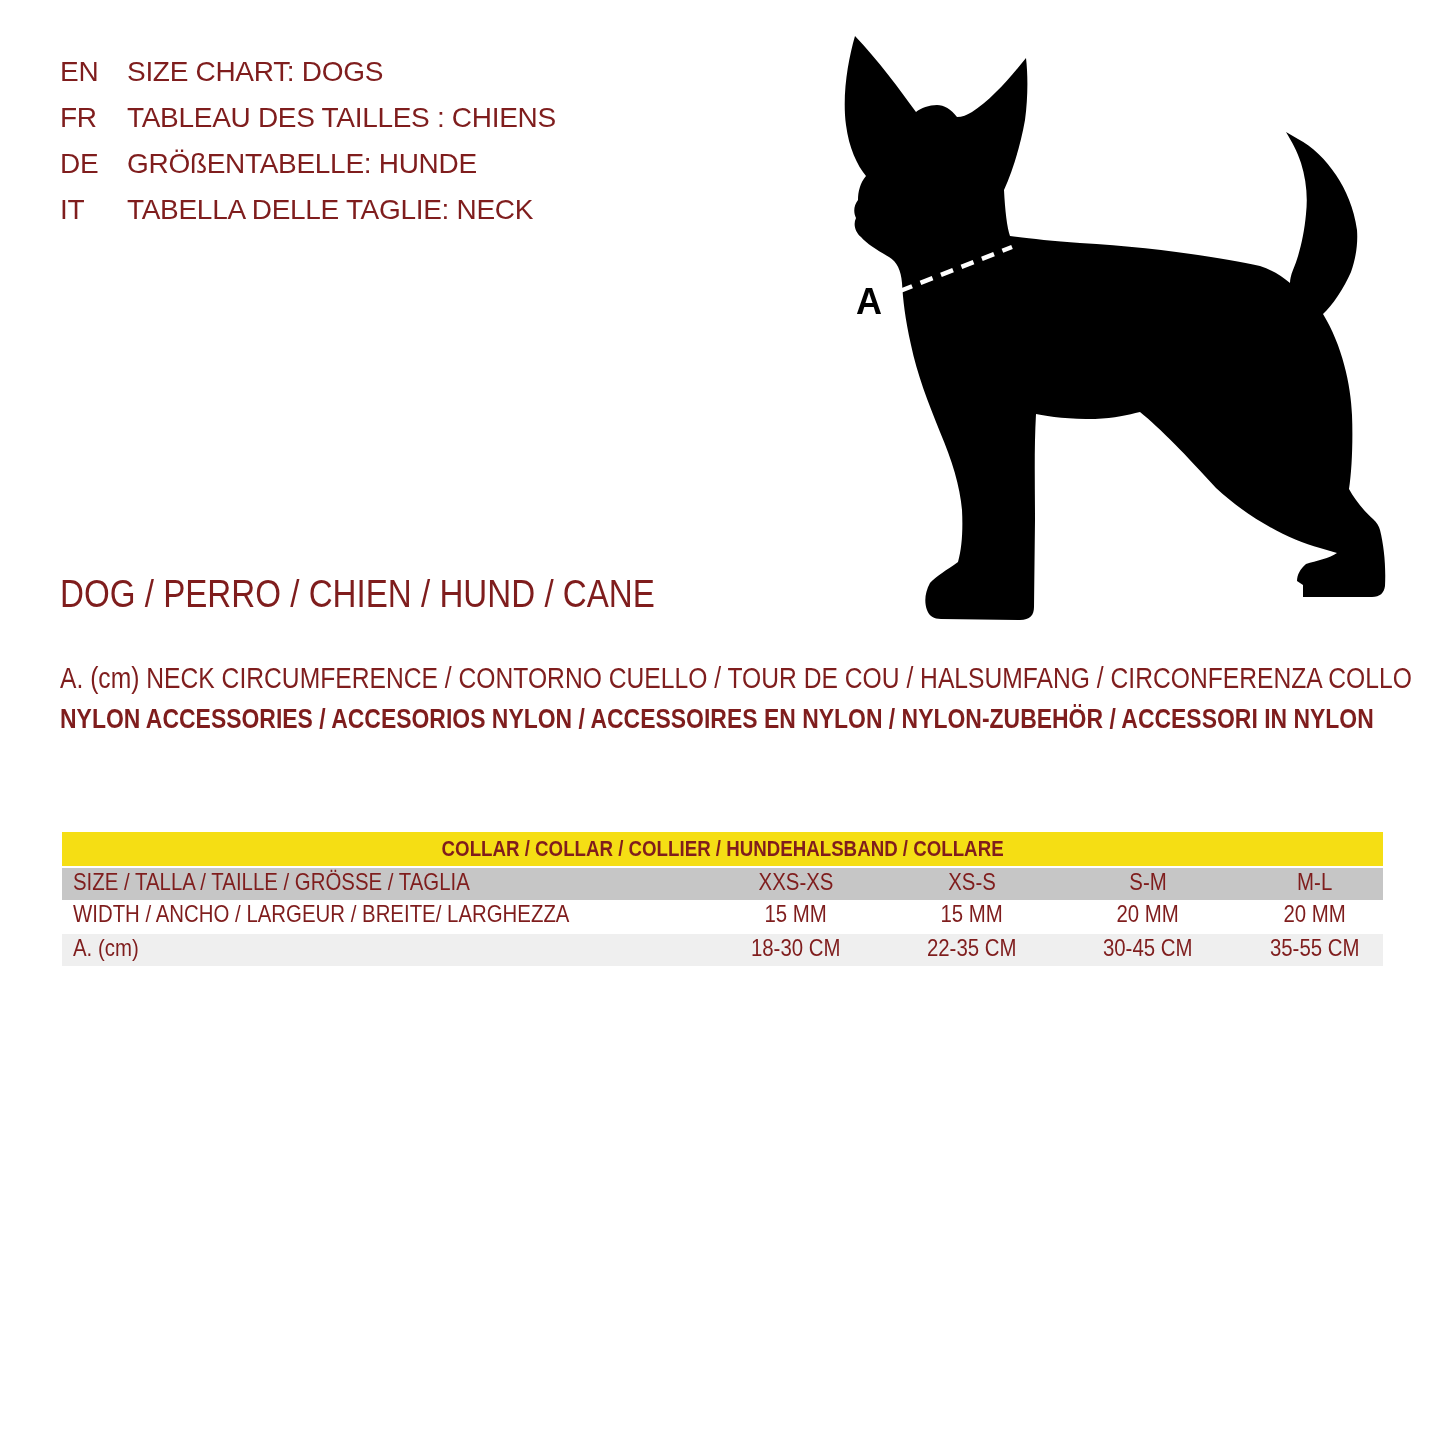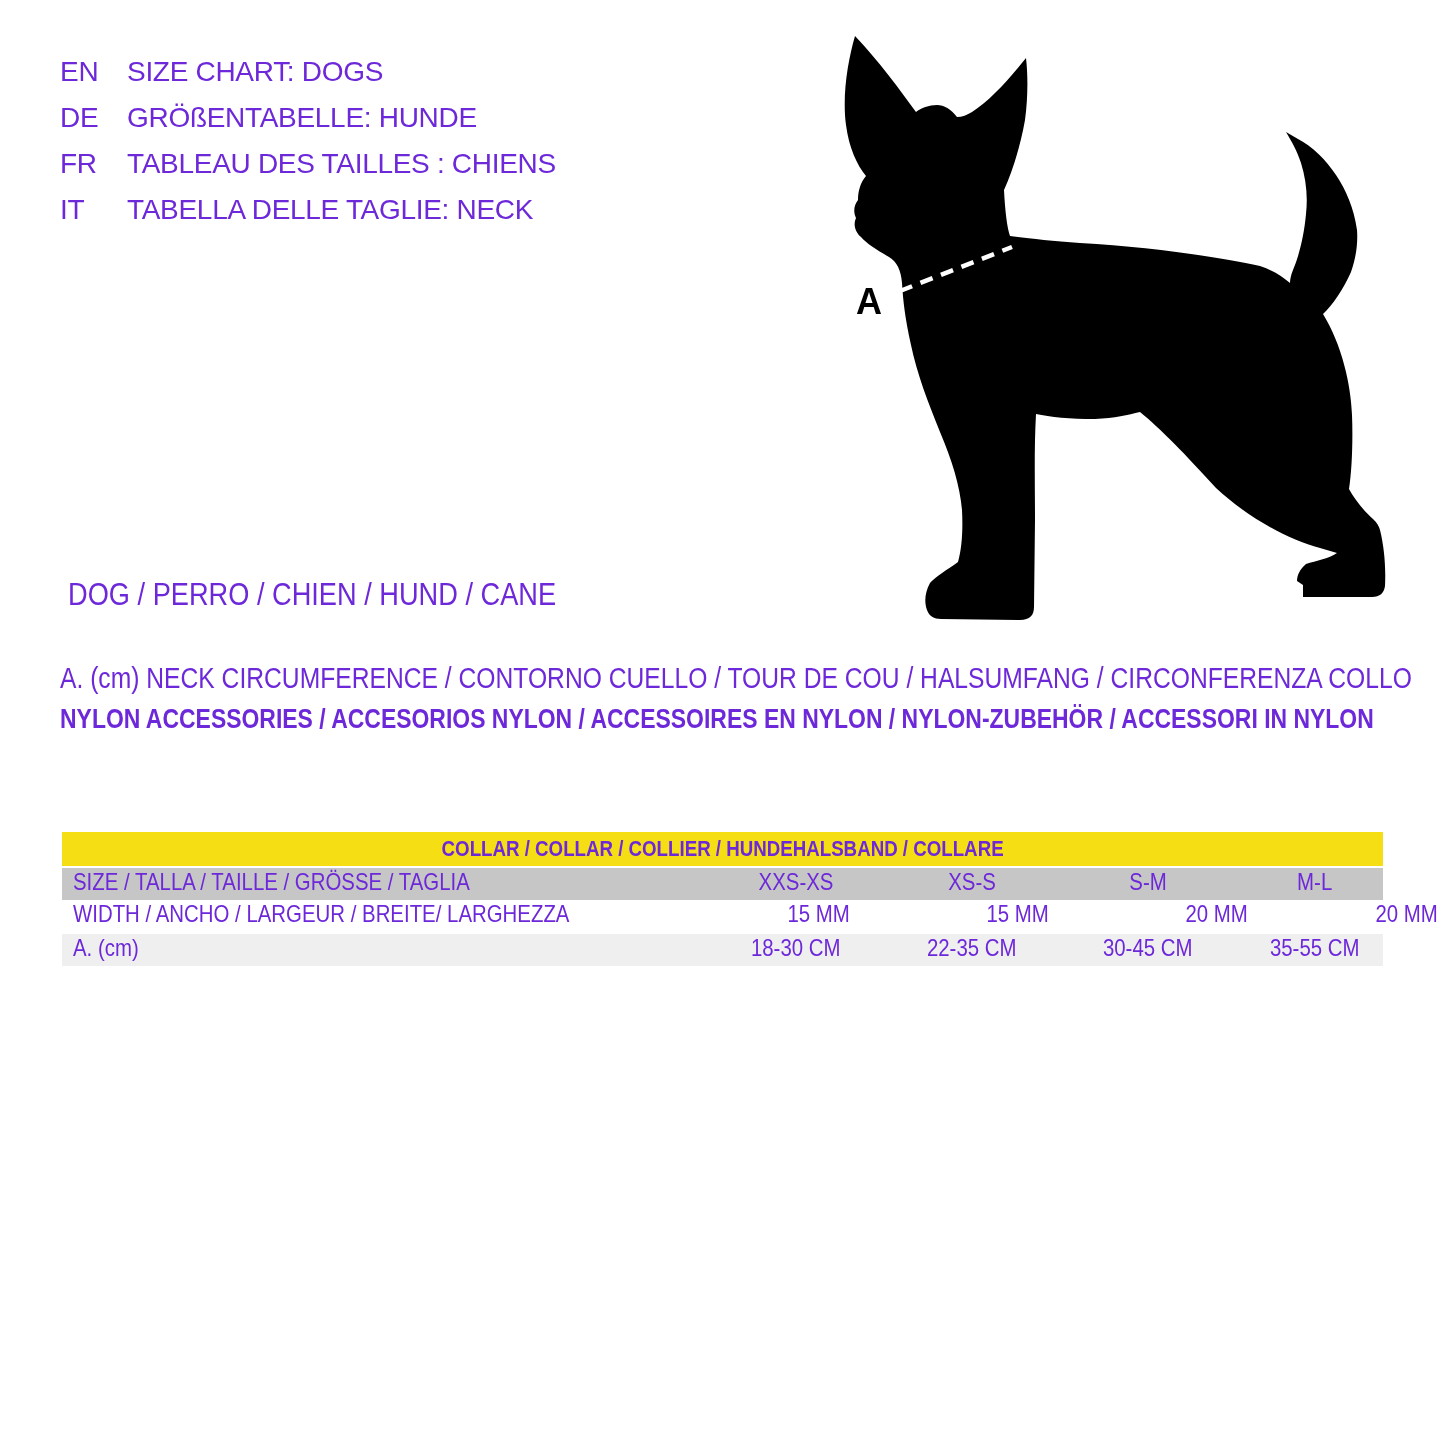--- a/index.html
+++ b/index.html
@@ -1,66 +1,66 @@
 <!DOCTYPE html>
 <html><head>
 <meta charset="utf-8">
 <style>
   html,body{margin:0;padding:0;background:#fff;}
   .canvas{
     position:relative;width:1445px;height:1023px;background:#ffffff;overflow:hidden;
-    font-family:"Liberation Sans","DejaVu Sans",sans-serif;color:#6d28d9;
+    font-family:"Liberation Sans","DejaVu Sans",sans-serif;color:#7f1d1d;
   }
   
   .cond{display:inline-block;transform:scaleX(.85);transform-origin:0 50%;white-space:nowrap;}
   .cond-c{display:inline-block;transform:scaleX(.85);transform-origin:50% 50%;white-space:nowrap;}
 
   
   .lang-block{position:absolute;left:60px;top:49px;}
   .lang-row{display:flex;height:46px;align-items:center;font-size:28px;letter-spacing:-.3px;}
   .lang-code{width:67px;flex:0 0 67px;}
   .lang-label{white-space:nowrap;}
 
   
   .dog-figure{position:absolute;left:835px;top:25px;width:560px;height:600px;}
 
   
-  .caption{position:absolute;left:68px;top:579px;font-size:32px;line-height:30px;}
+  .caption{position:absolute;left:60px;top:579px;font-size:39px;line-height:30px;}
   .note1{position:absolute;left:60px;top:663px;font-size:29px;line-height:30px;}
   .note2{position:absolute;left:60px;top:704px;font-size:27px;line-height:30px;font-weight:bold;}
 
   
   .size-table{position:absolute;left:62px;top:832px;width:1321px;}
   .t-header{height:34px;line-height:34px;background:#F5DE14;text-align:center;font-size:22px;font-weight:bold;}
   .t-gap{height:2px;background:#ffffff;}
   .t-row{display:flex;align-items:flex-start;font-size:24px;}
   .t-row.r0{height:32px;background:#C6C6C6;}
-  .t-row.r1{height:34px;background:#ffffff;gap:23px;}
+  .t-row.r1{height:34px;background:#ffffff;}
   .t-row.r2{height:32px;background:#EFEFEF;}
   .t-label{width:635px;flex:0 0 635px;padding-left:11px;text-align:left;}
   .t-cell{width:176px;flex:0 0 176px;text-align:center;}
   .t-cell.last{width:158px;flex:0 0 158px;}
 </style>
 </head>
 <body>
 
 <div class="canvas">
 
   <div class="lang-block">
     <div class="lang-row">
       <span class="lang-code">EN</span>
       <span class="lang-label">SIZE CHART: DOGS</span>
     </div>
     <div class="lang-row">
+      <span class="lang-code">FR</span>
+      <span class="lang-label">TABLEAU DES TAILLES : CHIENS</span>
+    </div>
+    <div class="lang-row">
       <span class="lang-code">DE</span>
       <span class="lang-label">GRÖßENTABELLE: HUNDE</span>
-    </div>
-    <div class="lang-row">
-      <span class="lang-code">FR</span>
-      <span class="lang-label">TABLEAU DES TAILLES : CHIENS</span>
     </div>
     <div class="lang-row">
       <span class="lang-code">IT</span>
       <span class="lang-label">TABELLA DELLE TAGLIE: NECK</span>
     </div>
   </div>
 
   <svg class="dog-figure" viewBox="835 25 560 600" xmlns="http://www.w3.org/2000/svg" aria-hidden="true">
     <path fill="#000000" d="
       M 855 36

